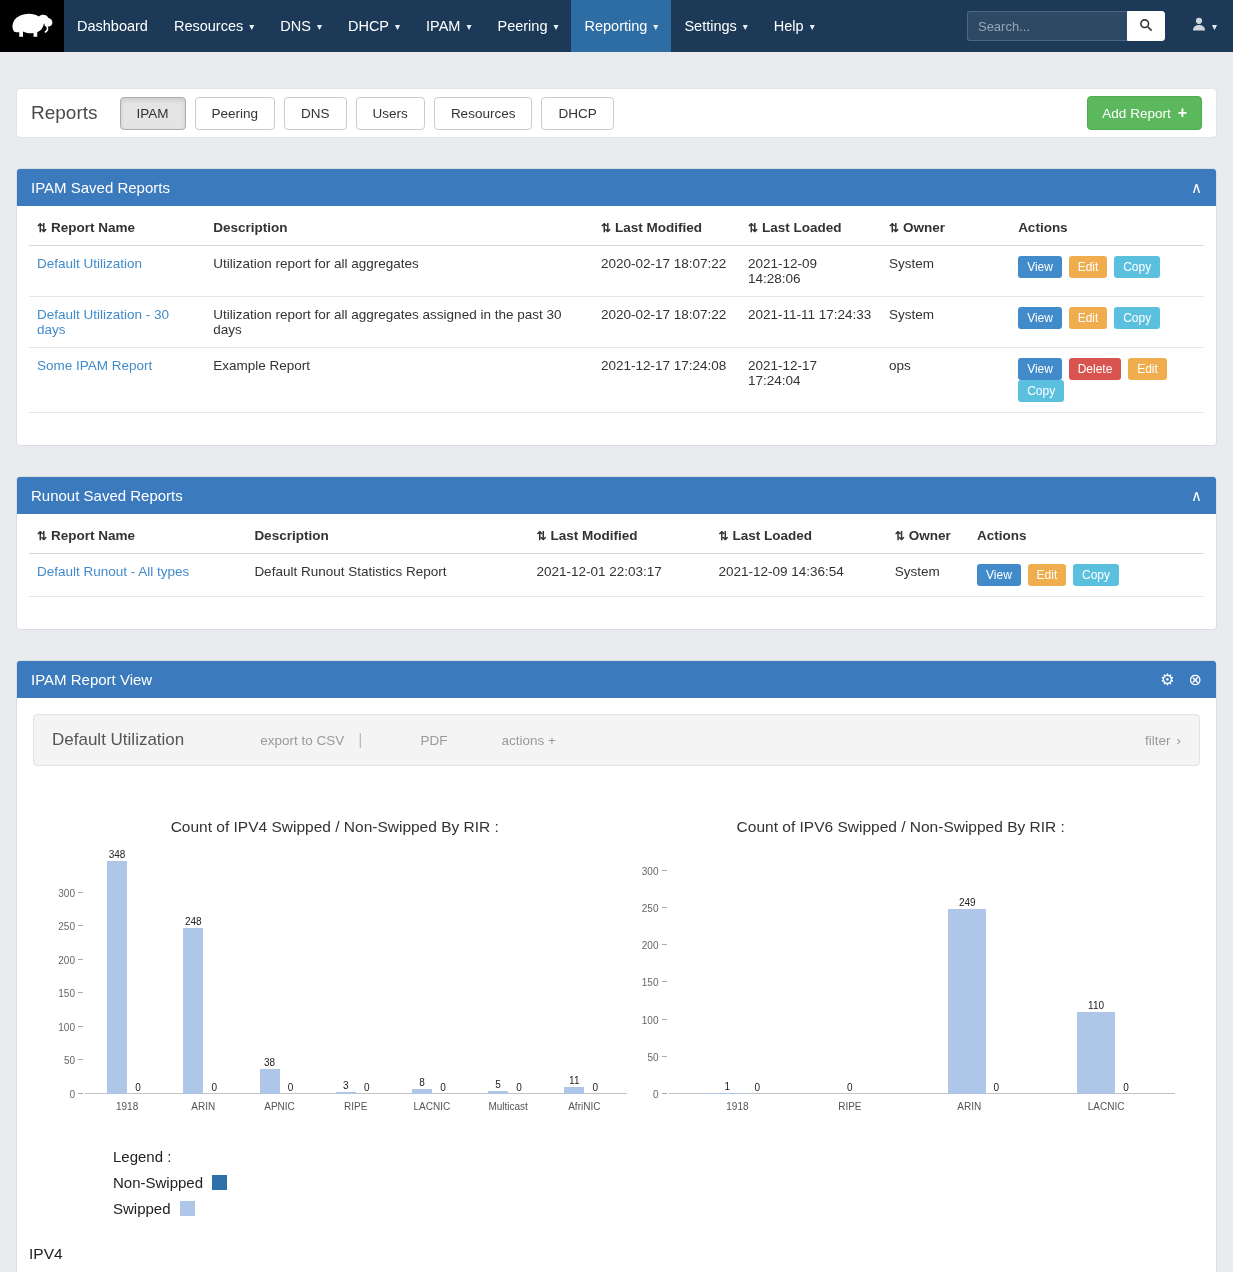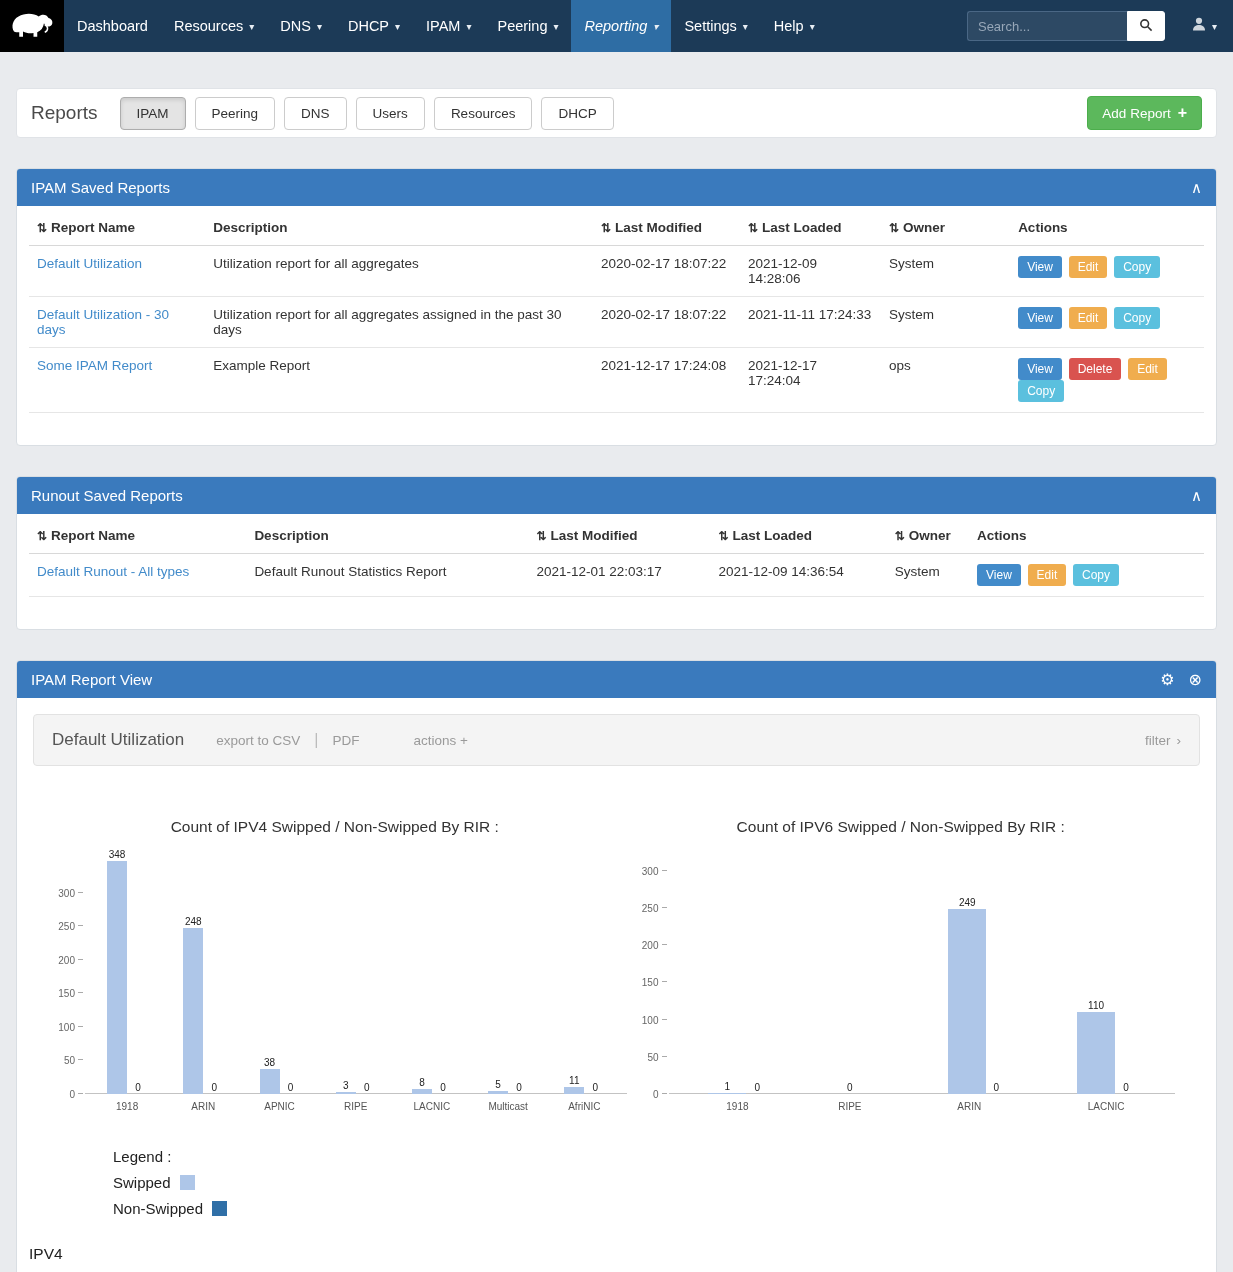--- a/index.html
+++ b/index.html
@@ -10,21 +10,21 @@
     background: var(--page-bg);
     font-family: "Liberation Sans", sans-serif;
     color: #333;
   }
 
   
   .navbar { display: flex; align-items: stretch; height: 52px; background: var(--navbar-bg); }
   .logo { width: 64px; background: #000; display: flex; align-items: center; justify-content: center; flex: none; }
   .nav-items { display: flex; list-style: none; text-align: center; }
   .nav-item { display: flex; align-items: center; gap: 6px; padding: 0 13px; color: #fff; font-size: 14.5px; cursor: pointer; }
-  .nav-item.active { background: var(--navbar-active); font-style: italic; }
+  .nav-item.active { background: var(--navbar-active); }
   .nav-caret { font-size: 10px; color: #e8eef4; }
   .nav-right { margin-left: auto; display: flex; align-items: center; gap: 26px; padding-right: 16px; }
   .search-group { display: flex; height: 30px; }
   .search-input { width: 160px; background: rgba(255,255,255,0.08); border: 1px solid #4a6785; border-right: none; border-radius: 3px 0 0 3px; color: #dde5ec; padding: 0 10px; font-size: 13px; outline: none; font-family: "Liberation Sans", sans-serif; }
   .search-input::placeholder { color: #97a7b8; }
   .search-btn { width: 38px; background: #fff; border: 1px solid #fff; border-radius: 0 3px 3px 0; display: flex; align-items: center; justify-content: center; cursor: pointer; }
   .user-menu { display: flex; align-items: center; gap: 5px; cursor: pointer; }
 
   
   .page { padding: 0 16px; }
@@ -60,21 +60,21 @@
 
   .btn { border: none; color: #fff; font-size: 12px; padding: 4px 9px; border-radius: 3px; margin-right: 3px; cursor: pointer; font-family: "Liberation Sans", sans-serif; }
   .btn.view { background: var(--btn-view); }
   .btn.edit { background: var(--btn-edit); }
   .btn.copy { background: var(--btn-copy); }
   .btn.delete { background: var(--btn-delete); }
 
   
   .rv-toolbar { margin: 16px; background: #f4f4f4; border: 1px solid #e2e2e2; border-radius: 4px; height: 52px; display: flex; align-items: center; padding: 0 18px; }
   .rv-title { font-size: 17px; color: #555; margin-right: 32px; }
-  .rv-link { color: #9a9a9a; font-size: 13.5px; margin-right: 14px; cursor: pointer; }
+  .rv-link { color: #9a9a9a; font-size: 13.5px; margin-right: 14px; cursor: pointer; margin-left: 44px; }
   .rv-sep { color: #bbb; margin-right: 14px; }
   .rv-actions { color: #9a9a9a; font-size: 13.5px; margin-left: 40px; cursor: pointer; }
   .rv-filter { margin-left: auto; color: #9a9a9a; font-size: 13.5px; cursor: pointer; display: flex; align-items: center; gap: 6px; }
 
   .charts-row { display: flex; padding: 14px 6px 0 26px; }
   .chart-block { width: 50%; }
   .chart-block.right { width: 47%; }
   .chart-title { text-align: center; font-size: 15.5px; color: #333; margin: 22px 0 20px 0; }
   .chart { display: flex; }
   .axis { position: relative; width: 42px; flex: none; margin-bottom: 20px; }
@@ -482,25 +482,25 @@
                 <div class="cat">LACNIC</div>
               </div>
             </div>
           </div>
       </div>
     </div>
 
     <div class="legend">
       <div>Legend :</div>
       <div class="legend-row">
+        <span>Non-Swipped</span>
+        <span class="swatch" style="background: rgb(47, 111, 167);"></span>
+      </div>
+      <div class="legend-row">
         <span>Swipped</span>
         <span class="swatch" style="background: rgb(174, 198, 232);"></span>
       </div>
-      <div class="legend-row">
-        <span>Non-Swipped</span>
-        <span class="swatch" style="background: rgb(47, 111, 167);"></span>
-      </div>
     </div>
 
     <div class="ipv4-label">IPV4</div>
   </div>
 
 </div>
 
 </body></html>

